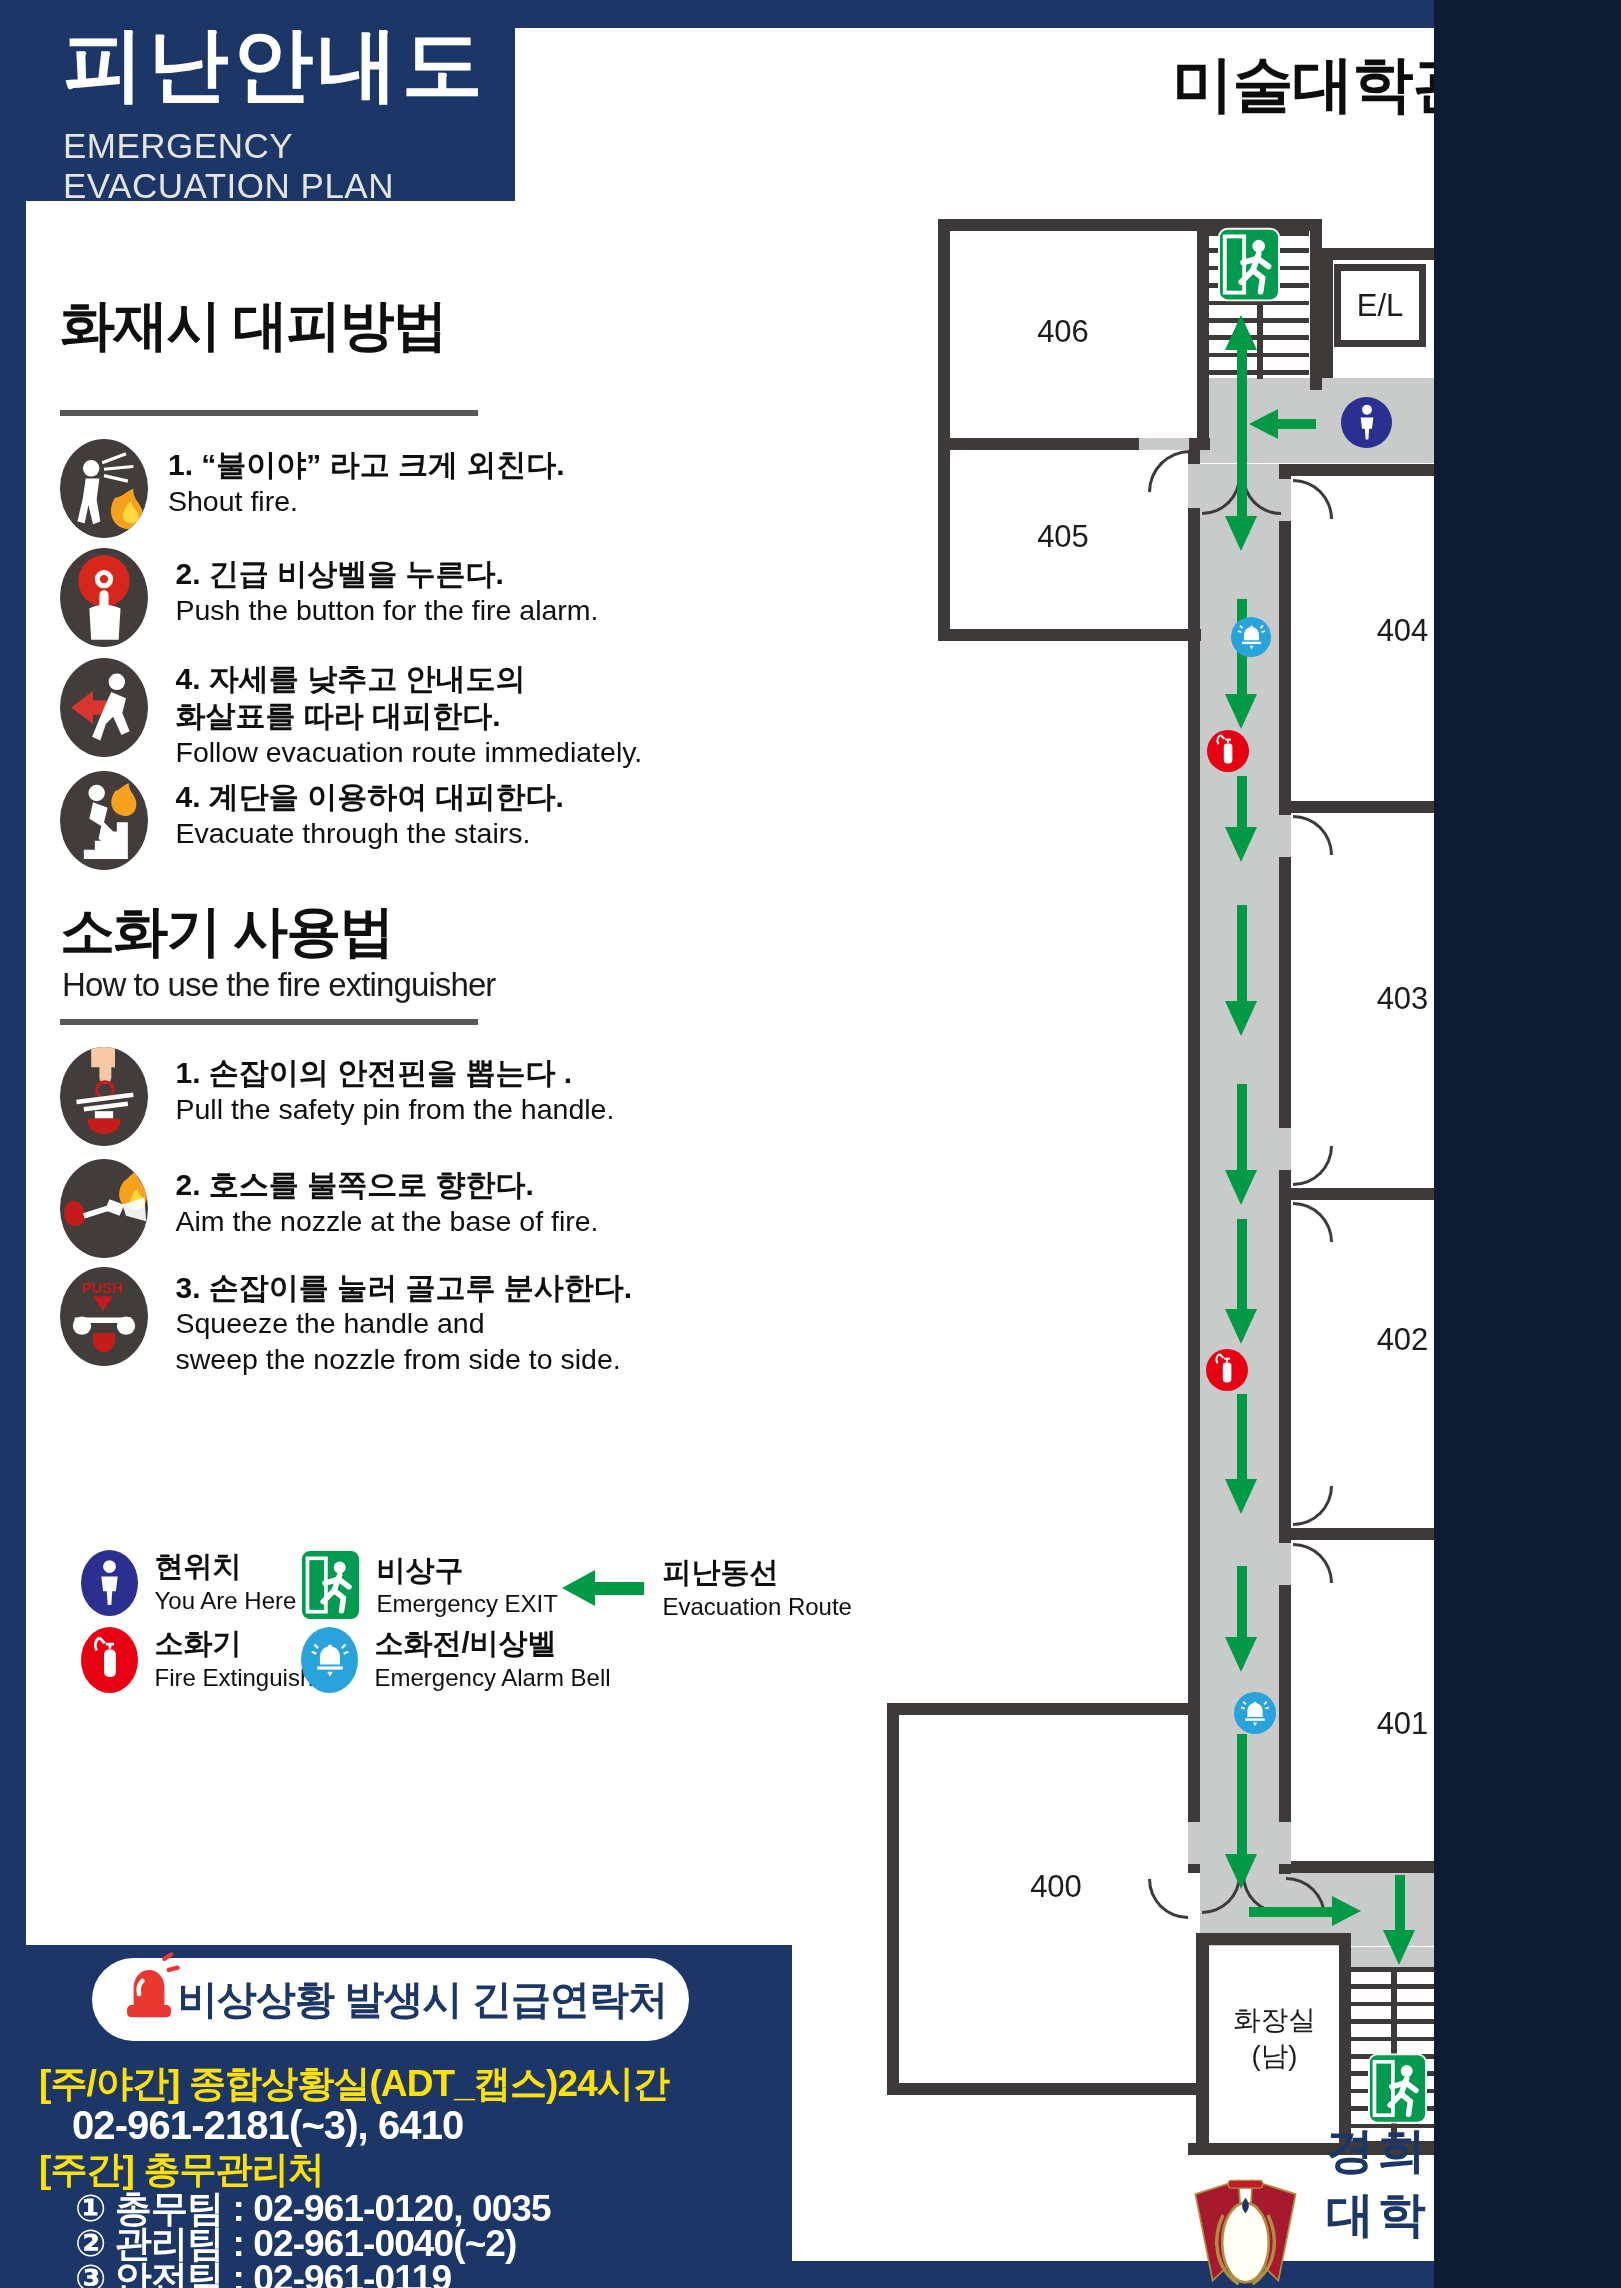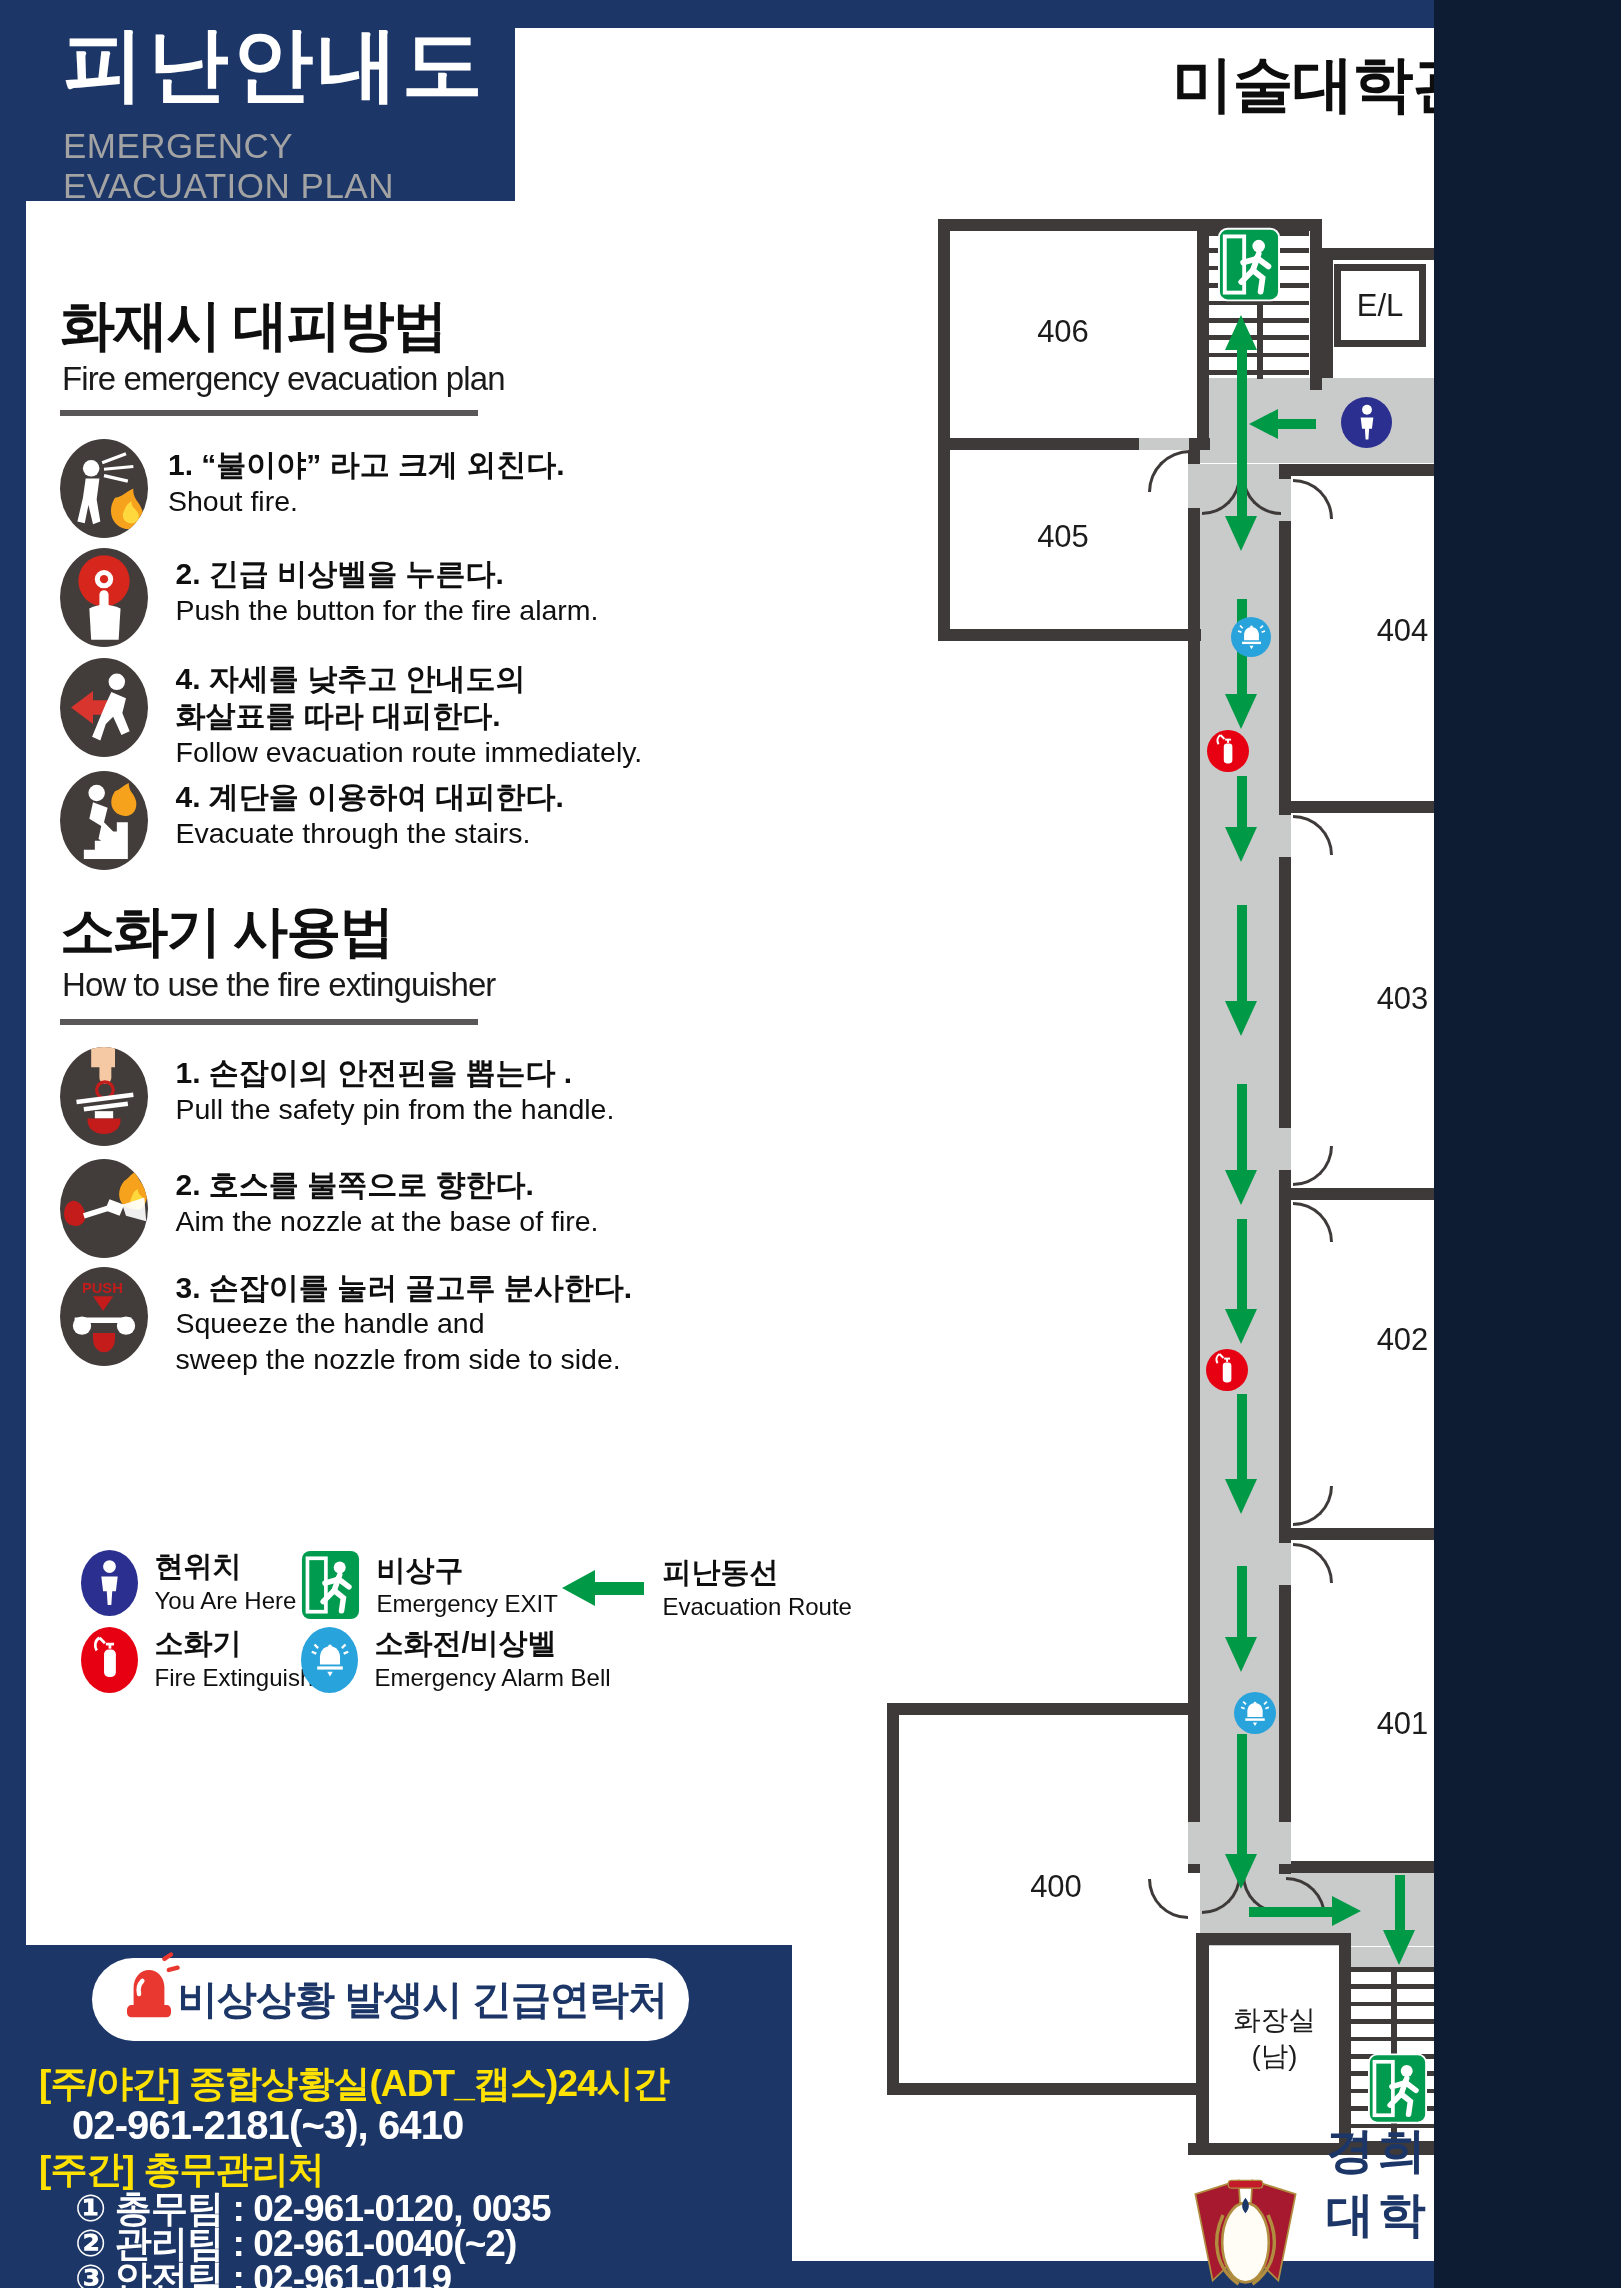--- a/index.html
+++ b/index.html
@@ -4,21 +4,21 @@
 <style>
   html,body{margin:0;padding:0;background:#0d1b33;}
   .page{position:relative;width:1434px;height:2288px;background:#1c3667;
         font-family:"Liberation Sans","DejaVu Sans",sans-serif;overflow:hidden;}
   .canvas{position:absolute;left:26px;top:27.5px;width:1558px;height:2233px;background:#ffffff;}
   .abs{position:absolute;}
   
   .hdr-box{position:absolute;left:26px;top:27.5px;width:489px;height:173px;background:#1c3667;
            display:flex;flex-direction:column;justify-content:center;padding-left:37px;box-sizing:border-box;}
   .hdr-ko{color:#fff;font-size:81px;font-weight:800;letter-spacing:3.7px;line-height:1.05;}
-  .hdr-en{color:#a3a3a3;font-size:35px;letter-spacing:0.5px;margin-top:19px;}
+  .hdr-en{color:#e5e5e5;font-size:35px;letter-spacing:0.5px;margin-top:19px;}
   .bldg{position:absolute;left:735px;top:44px;width:847px;text-align:right;font-size:61px;
         font-weight:800;color:#0d0d0d;letter-spacing:-0.9px;}
   
   .sec-h{position:absolute;left:60px;font-size:55px;font-weight:800;color:#0f0f0f;letter-spacing:-1.8px;}
   .sec-sub{position:absolute;left:62px;font-size:33px;color:#1a1a1a;letter-spacing:-0.9px;}
   .divider{position:absolute;left:60px;width:418px;height:6.4px;background:#595757;}
   .step{position:absolute;left:60px;display:flex;gap:27.5px;align-items:flex-start;}
   .step-icon{width:88px;height:99px;border-radius:50%;background:#423c3b;flex:none;overflow:hidden;}
   .ko{font-size:30px;font-weight:bold;color:#0f0f0f;line-height:1.25;white-space:nowrap;}
   .en{font-size:28.5px;color:#0f0f0f;line-height:1.25;white-space:nowrap;}
@@ -64,21 +64,20 @@
 <div class="page">
   <div class="canvas"></div>
 
   <div class="hdr-box">
     <div class="hdr-ko">피난안내도</div>
     <div class="hdr-en">EMERGENCY EVACUATION PLAN</div>
   </div>
   <div class="bldg">미술대학관 4층</div>
 
   <div class="sec-h" style="top:289px;">화재시 대피방법</div>
-  <div class="sec-sub" style="top:360px;">Fire emergency evacuation plan</div>
   <div class="divider" style="top:410px;"></div>
 
   <div class="step" style="top:439px;gap:20px;">
     <div class="step-icon">
       <svg width="88" height="99" viewBox="0 0 96 108">
         <g fill="#fff">
             <circle cx="34" cy="32" r="9"></circle>
             <path d="M28 43 L43 43 L40 66 L44 90 L36 93 L31 72 L27 92 L19 90 L25 64 Z"></path>
           </g>
         <g stroke="#fff" stroke-width="3.5" fill="none">

